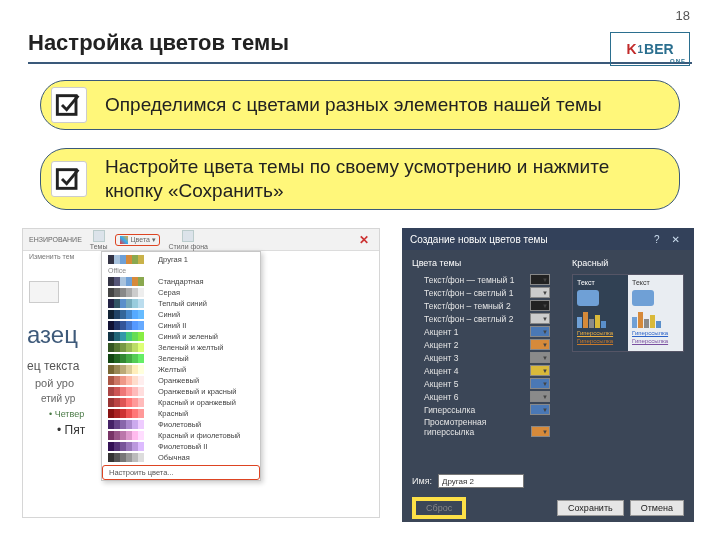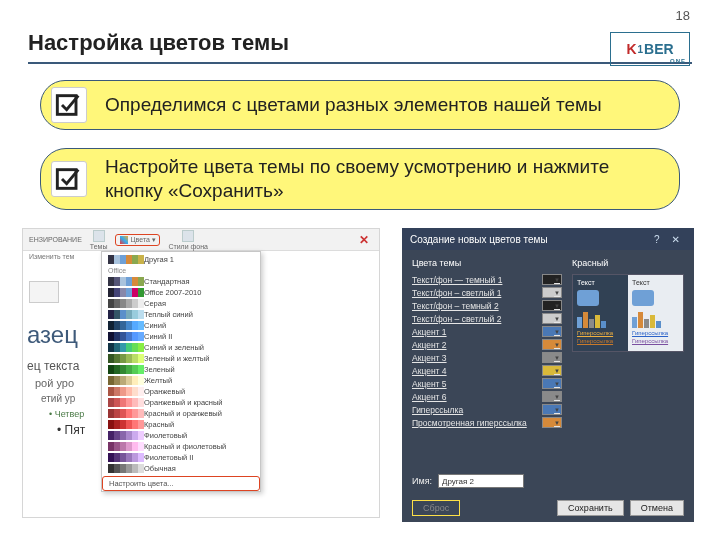--- a/index.html
+++ b/index.html
@@ -64,21 +64,21 @@
     display:flex; align-items:center; gap:2px; font-size:7px;
   }
   .colors-btn .sw { width:8px; height:8px; background:linear-gradient(45deg,#e33,#3ae,#ea3);}
   .close-x { width:14px; height:14px; color:#c33; font-weight:bold; font-size:12px; margin-left:auto;}
   .dropdown {
     position:absolute; top:22px; left:78px; width:160px;
     background:#fff; border:1px solid #c7c7c7; box-shadow:2px 2px 5px rgba(0,0,0,.2);
     padding:2px 0 0 0;
   }
   .dd-head { font-size:7px; color:#888; padding:2px 6px; }
-  .dd-row { display:flex; align-items:center; gap:0; padding:1px 6px; font-size:7.5px;}
+  .dd-row { display:flex; align-items:center; gap:14px; padding:1px 6px; font-size:7.5px;}
   .sw-strip { display:flex; gap:0; }
   .sw-strip span { width:6px; height:9px; display:block; }
   .dd-foot {
     margin-top:2px; border:1.5px solid #d42; border-radius:3px;
     padding:2px 6px; font-size:7.5px; color:#555;
   }
   .slide-bg {
     position:absolute; top:22px; left:0; right:0; bottom:0;
     background:#fff;
   }
@@ -100,21 +100,21 @@
     background:#33415a; font-size:10px; color:#fff;
   }
   .dlg-title .help { margin-left:auto; padding:0 6px; color:#cde;}
   .dlg-title .x { padding:0 6px; color:#cde;}
   .dlg-body {
     background:#3b4657; position:absolute; top:22px; left:0; right:0; bottom:28px;
     padding:8px 10px; display:flex; gap:10px;
   }
   .col-left { flex:1; }
   .col-left h4 { font-size:9px; color:#fff; margin-bottom:6px; font-weight:normal;}
-  .opt-row { display:flex; align-items:center; justify-content:space-between; margin:2px 0; font-size:8.5px; color:#e6e6e6;text-decoration:underline;}
+  .opt-row { display:flex; align-items:flex-end; justify-content:space-between; margin:2px 12px; font-size:8.5px; color:#e6e6e6;}
   .opt-row .swatch { width:20px; height:11px; border:1px solid #888; background:#ccc; display:flex; align-items:center;}
   .opt-row .swatch.dark { background:#222; }
   .opt-row .swatch.blue { background:#4a78b5; }
   .opt-row .swatch.or { background:#d68a3a; }
   .opt-row .swatch.gray { background:#8a8a8a; }
   .opt-row .swatch.ye { background:#d9b93a; }
   .opt-row .swatch .caret { margin-left:auto; font-size:6px; color:#444; padding-right:1px;}
   .col-right { width:112px; }
   .col-right h4 { font-size:9px; color:#fff; margin-bottom:6px; font-weight:normal;}
   .preview {
@@ -133,21 +133,21 @@
   }
   .name-row input {
     width:86px; height:14px; font-size:8px; background:#fff; border:1px solid #777; color:#333; padding:0 3px;
   }
   .dlg-foot {
     position:absolute; bottom:0; left:0; right:0; height:28px;
     background:#3b4657; display:flex; align-items:center; justify-content:flex-end;
     gap:6px; padding:0 10px;
   }
   .btn { background:#e6e6e6; color:#222; border:1px solid #999; font-size:9px; padding:2px 10px;}
-  .btn.ghost { background:transparent; color:#888; border:1px solid #fde047;text-align:right;}
+  .btn.ghost { background:transparent; color:#888; border:4px solid #fde047;text-align:right;}
 </style>
 </head>
 <body>
 
 <div class="page-num">18</div>
 <div class="title">Настройка цветов темы</div>
 <div class="rule"></div>
 <div class="logo">
   <span class="k">K</span>
     <span class="one">1</span>
@@ -221,31 +221,20 @@
         <div class="dd-row">
           <div class="sw-strip">
             <span style="background: rgb(51, 51, 68);"></span>
             <span style="background: rgb(85, 85, 119);"></span>
             <span style="background: rgb(169, 195, 221);"></span>
             <span style="background: rgb(111, 160, 214);"></span>
             <span style="background: rgb(214, 138, 58);"></span>
             <span style="background: rgb(138, 168, 79);"></span>
           </div>
           <span>Стандартная</span>
-        </div>
-        <div class="dd-row">
-          <div class="sw-strip">
-            <span style="background: rgb(34, 34, 51);"></span>
-            <span style="background: rgb(68, 68, 119);"></span>
-            <span style="background: rgb(136, 136, 170);"></span>
-            <span style="background: rgb(111, 160, 214);"></span>
-            <span style="background: rgb(204, 0, 102);"></span>
-            <span style="background: rgb(51, 153, 51);"></span>
-          </div>
-          <span>Office 2007-2010</span>
         </div>
         <div class="dd-row">
           <div class="sw-strip">
             <span style="background: rgb(68, 68, 68);"></span>
             <span style="background: rgb(102, 102, 102);"></span>
             <span style="background: rgb(136, 136, 136);"></span>
             <span style="background: rgb(170, 170, 170);"></span>
             <span style="background: rgb(204, 204, 204);"></span>
             <span style="background: rgb(238, 238, 238);"></span>
           </div>

